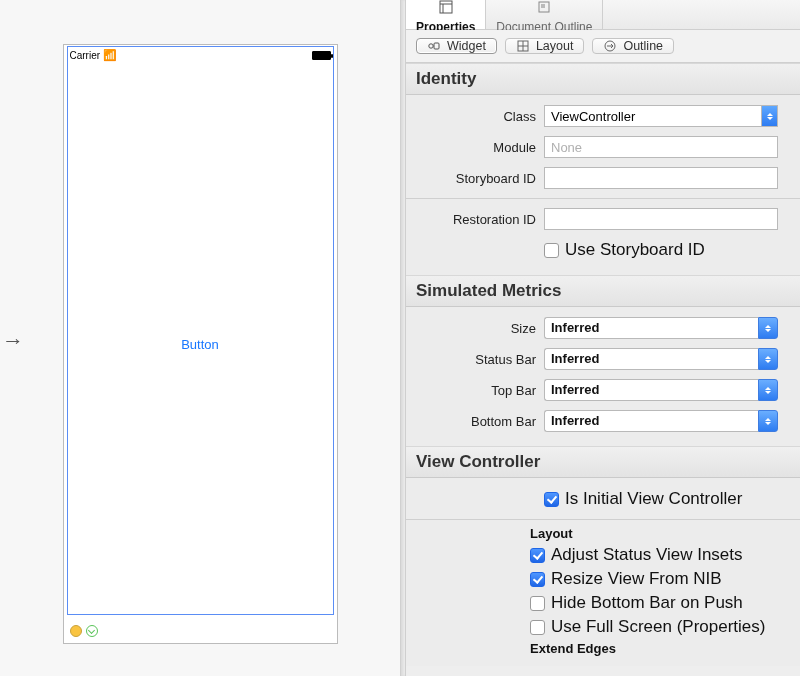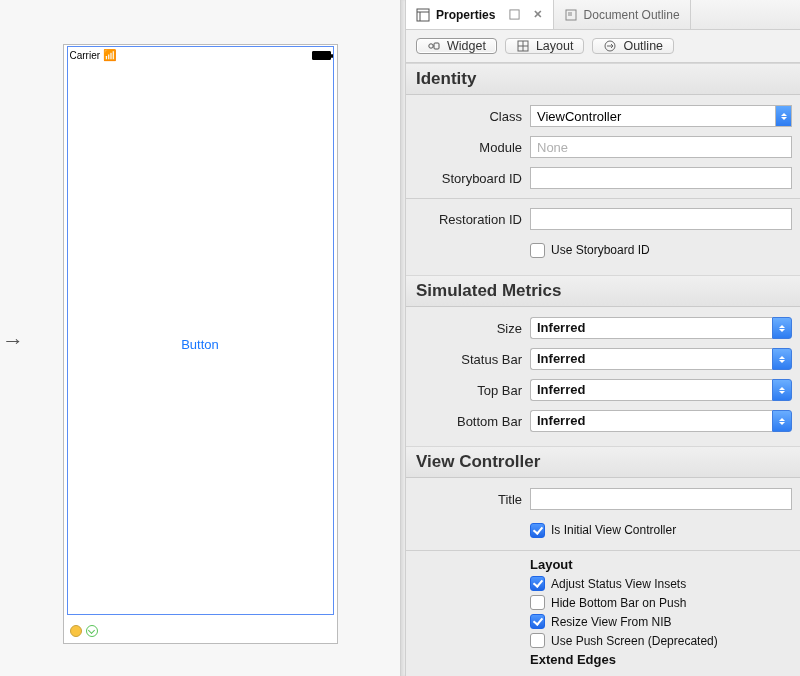--- a/index.html
+++ b/index.html
@@ -117,20 +117,21 @@
     background: linear-gradient(#f6f6f6,#eaeaea);
   }
   .pad-tab {
     display: flex; align-items: center;
     gap: 6px;
     padding: 0 10px;
     border-right: 1px solid #cfcfcf;
     font-size: 12px;
     color: #666;
     cursor: default;
+    flex-direction: column;
   }
   .pad-tab.active {
     background: #fff;
     color: #111;
     font-weight: 600;
   }
   .pad-tab .mini-ico {
     width: 14px; height: 14px;
     display: inline-flex; align-items: center; justify-content: center;
   }
@@ -168,21 +169,21 @@
   }
   .sec-body {
     background: #ececec;
     padding: 4px 8px 8px;
   }
   .row {
     display: flex;
     align-items: center;
     min-height: 28px;
     gap: 8px;
-    margin: 3px 0;
+    margin: 3px 14px;
   }
   .row .label {
     flex: 0 0 108px;
     text-align: right;
     font-size: 13px;
     color: #222;
   }
   .row .control { flex: 1; }
   .ctl-input, .ctl-select {
     width: 100%;
@@ -219,21 +220,21 @@
   }
   .popup .pp-btn{
     width:20px;height:22px;border:1px solid #3e7ce0;border-radius:0 3px 3px 0;
     background: linear-gradient(#6aaeff,#2e7cf1);
     display:flex;flex-direction:column;align-items:center;justify-content:center;gap:1px;
   }
   .popup .pp-btn .tri{width:0;height:0;border-left:3.5px solid transparent;border-right:3.5px solid transparent;}
   .popup .pp-btn .up{border-bottom:3.5px solid #fff;}
   .popup .pp-btn .dn{border-top:3.5px solid #fff;}
   .chk {
-    display:flex;align-items:center;gap:6px;font-size:12px;
+    display:flex;align-items:center;gap:6px;font-size:17px;
   }
   .chk .box{
     width:15px;height:15px;border:1px solid #9a9a9a;border-radius:3px;background:#fff;
     display:flex;align-items:center;justify-content:center;
   }
   .chk.checked .box{
     background: linear-gradient(#4f97ff,#1f66e6);
     border-color:#1f66e6;
   }
   .chk.checked .box::after{
@@ -426,51 +427,47 @@
                   <span class="tri dn"></span>
                 </div>
             </div>
           </div>
         </div>
       </div>
 
       <div class="sec-header">View Controller</div>
       <div class="sec-body">
         <div class="row">
-          <div class="label">Title</div>
-          <div class="control"><input class="ctl-input" value="" style=""></div>
-        </div>
-        <div class="row">
           <div class="label"></div>
           <div class="control">
             <div class="chk checked">
               <span class="box"></span>
               <span>Is Initial View Controller</span>
             </div>
           </div>
         </div>
         <div class="hr"></div>
 
         <div class="indent-col">
           <div class="group-title">Layout</div>
           <div class="chk checked" style="margin:4px 0">
             <span class="box"></span>
             <span>Adjust Status View Insets</span>
           </div>
+          <div class="chk checked" style="margin:4px 0">
+            <span class="box"></span>
+            <span>Resize View From NIB</span>
+          </div>
           <div class="chk" style="margin:4px 0">
             <span class="box"></span>
             <span>Hide Bottom Bar on Push</span>
           </div>
-          <div class="chk checked" style="margin:4px 0">
-            <span class="box"></span>
-            <span>Resize View From NIB</span>
-          </div>
           <div class="chk" style="margin:4px 0">
             <span class="box"></span>
-            <span>Use Push Screen (Deprecated)</span>
+            <span>Use Full Screen (Properties)</span>
           </div>
           <div class="group-title">Extend Edges</div>
         </div>
       </div>
 
     </div>
   </div>
 </div>
 
 </body></html>

